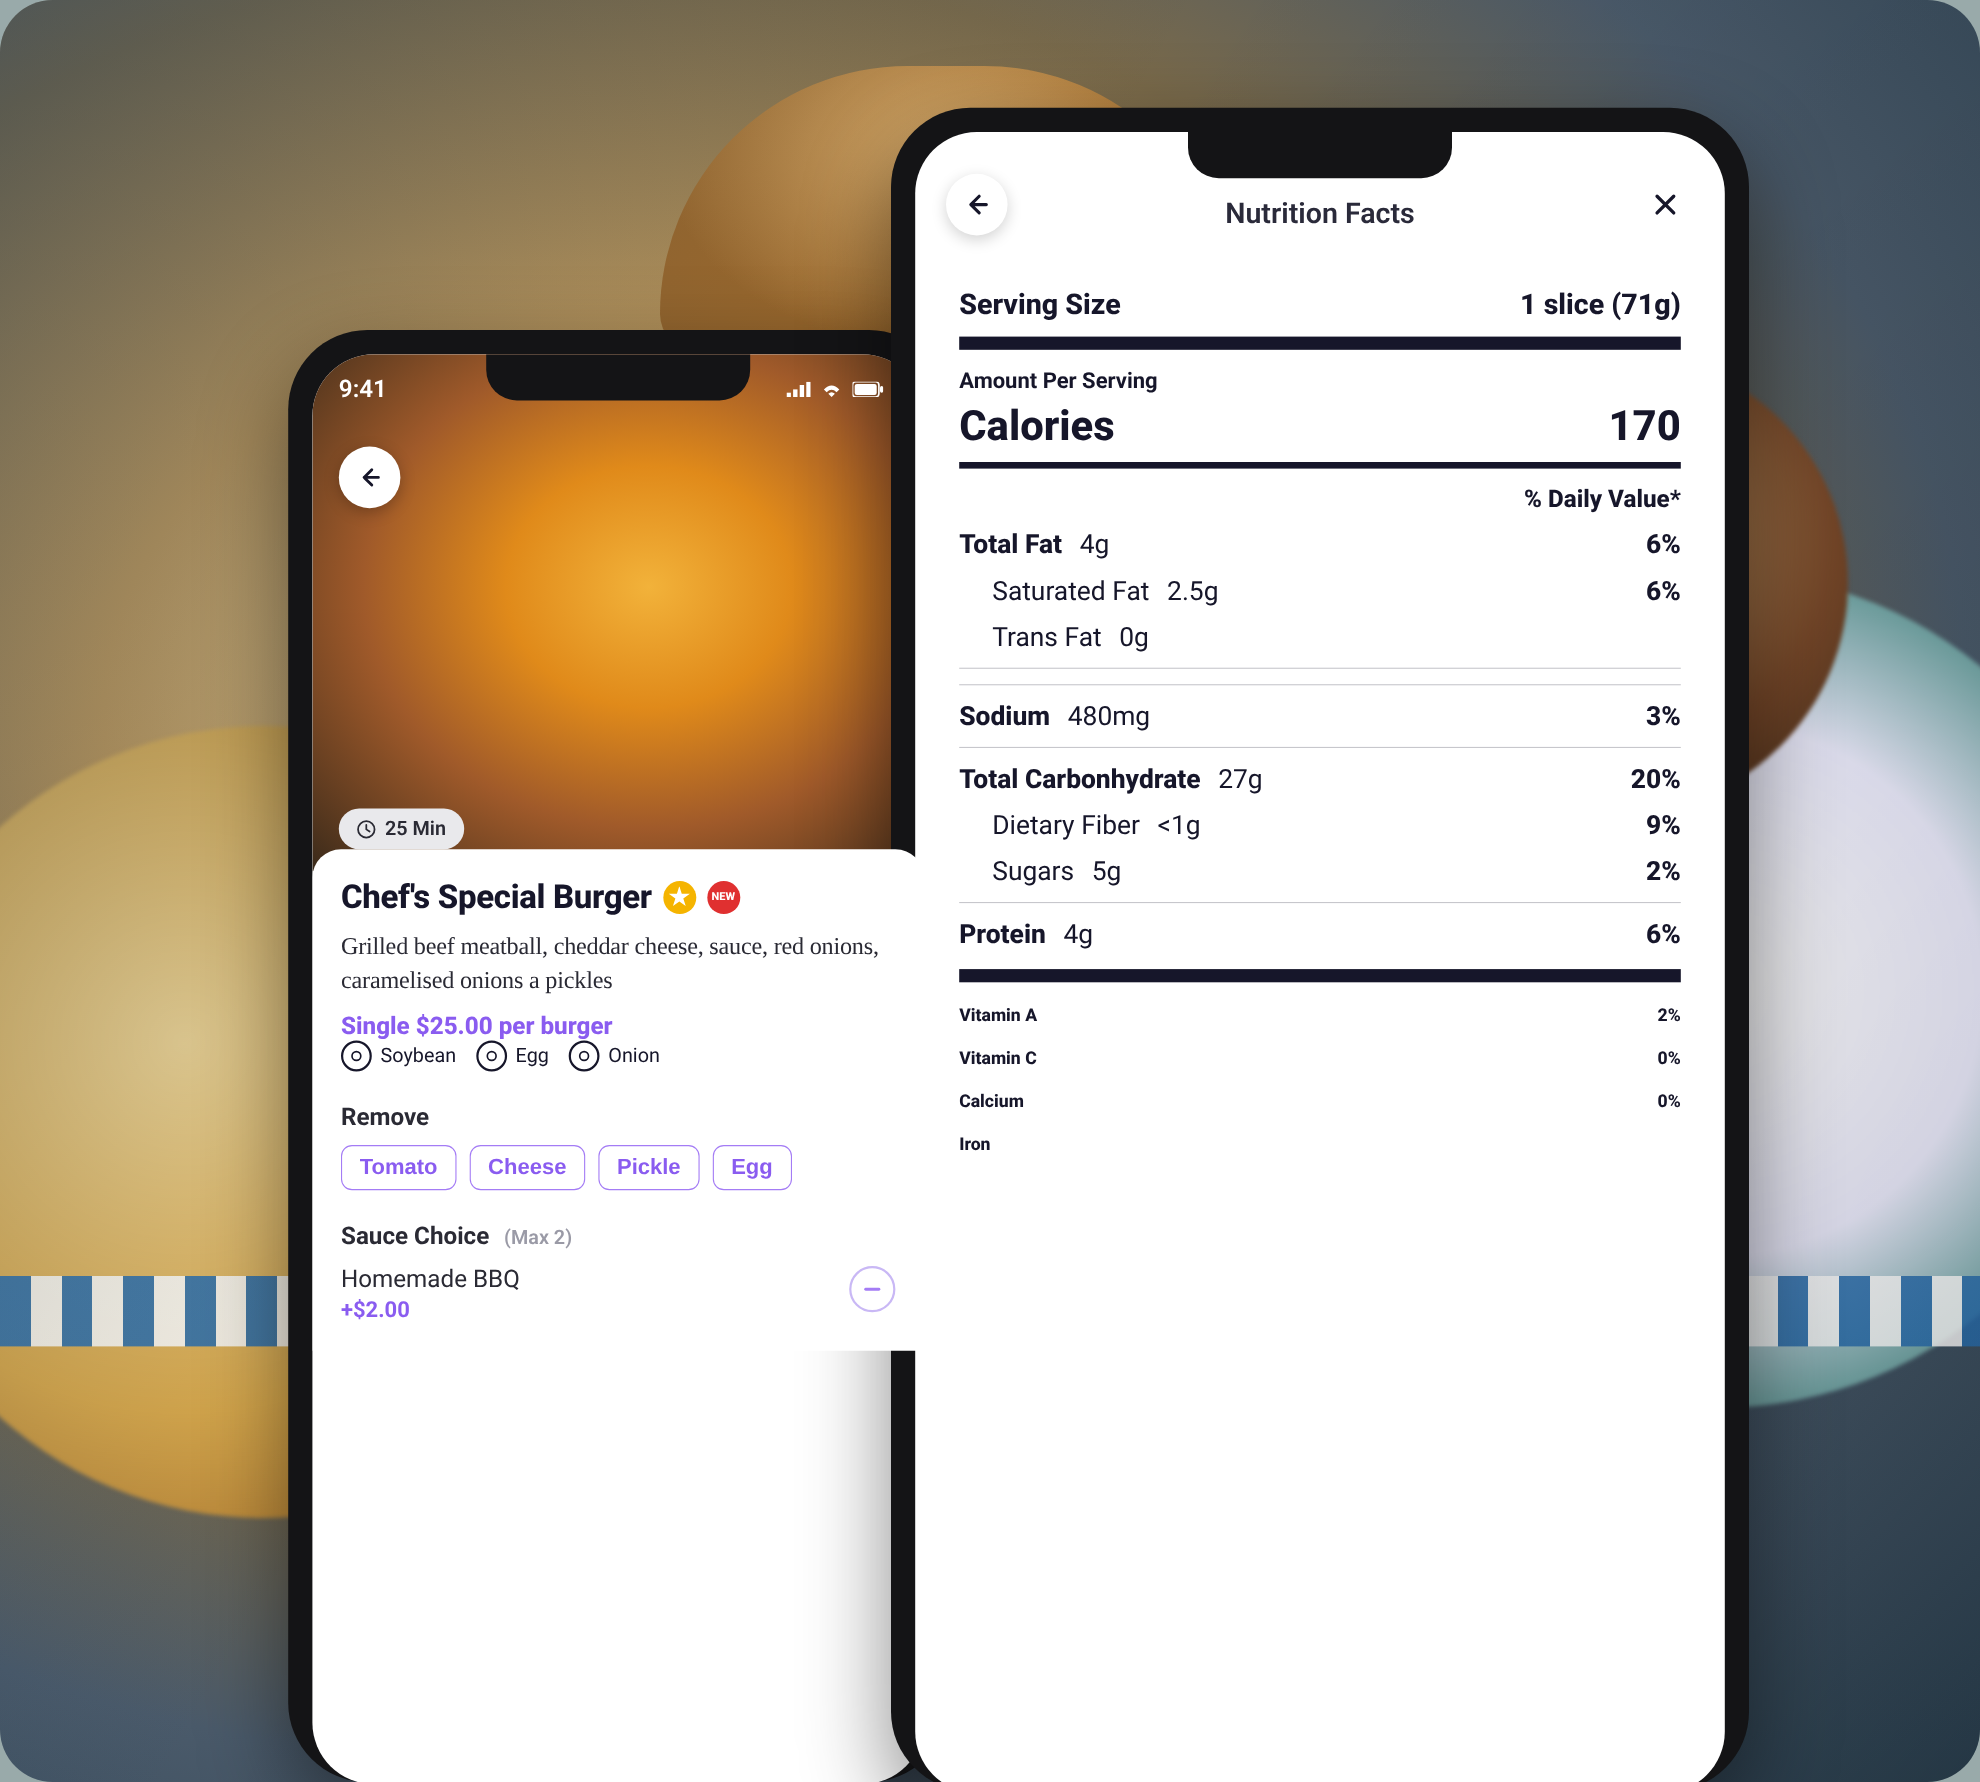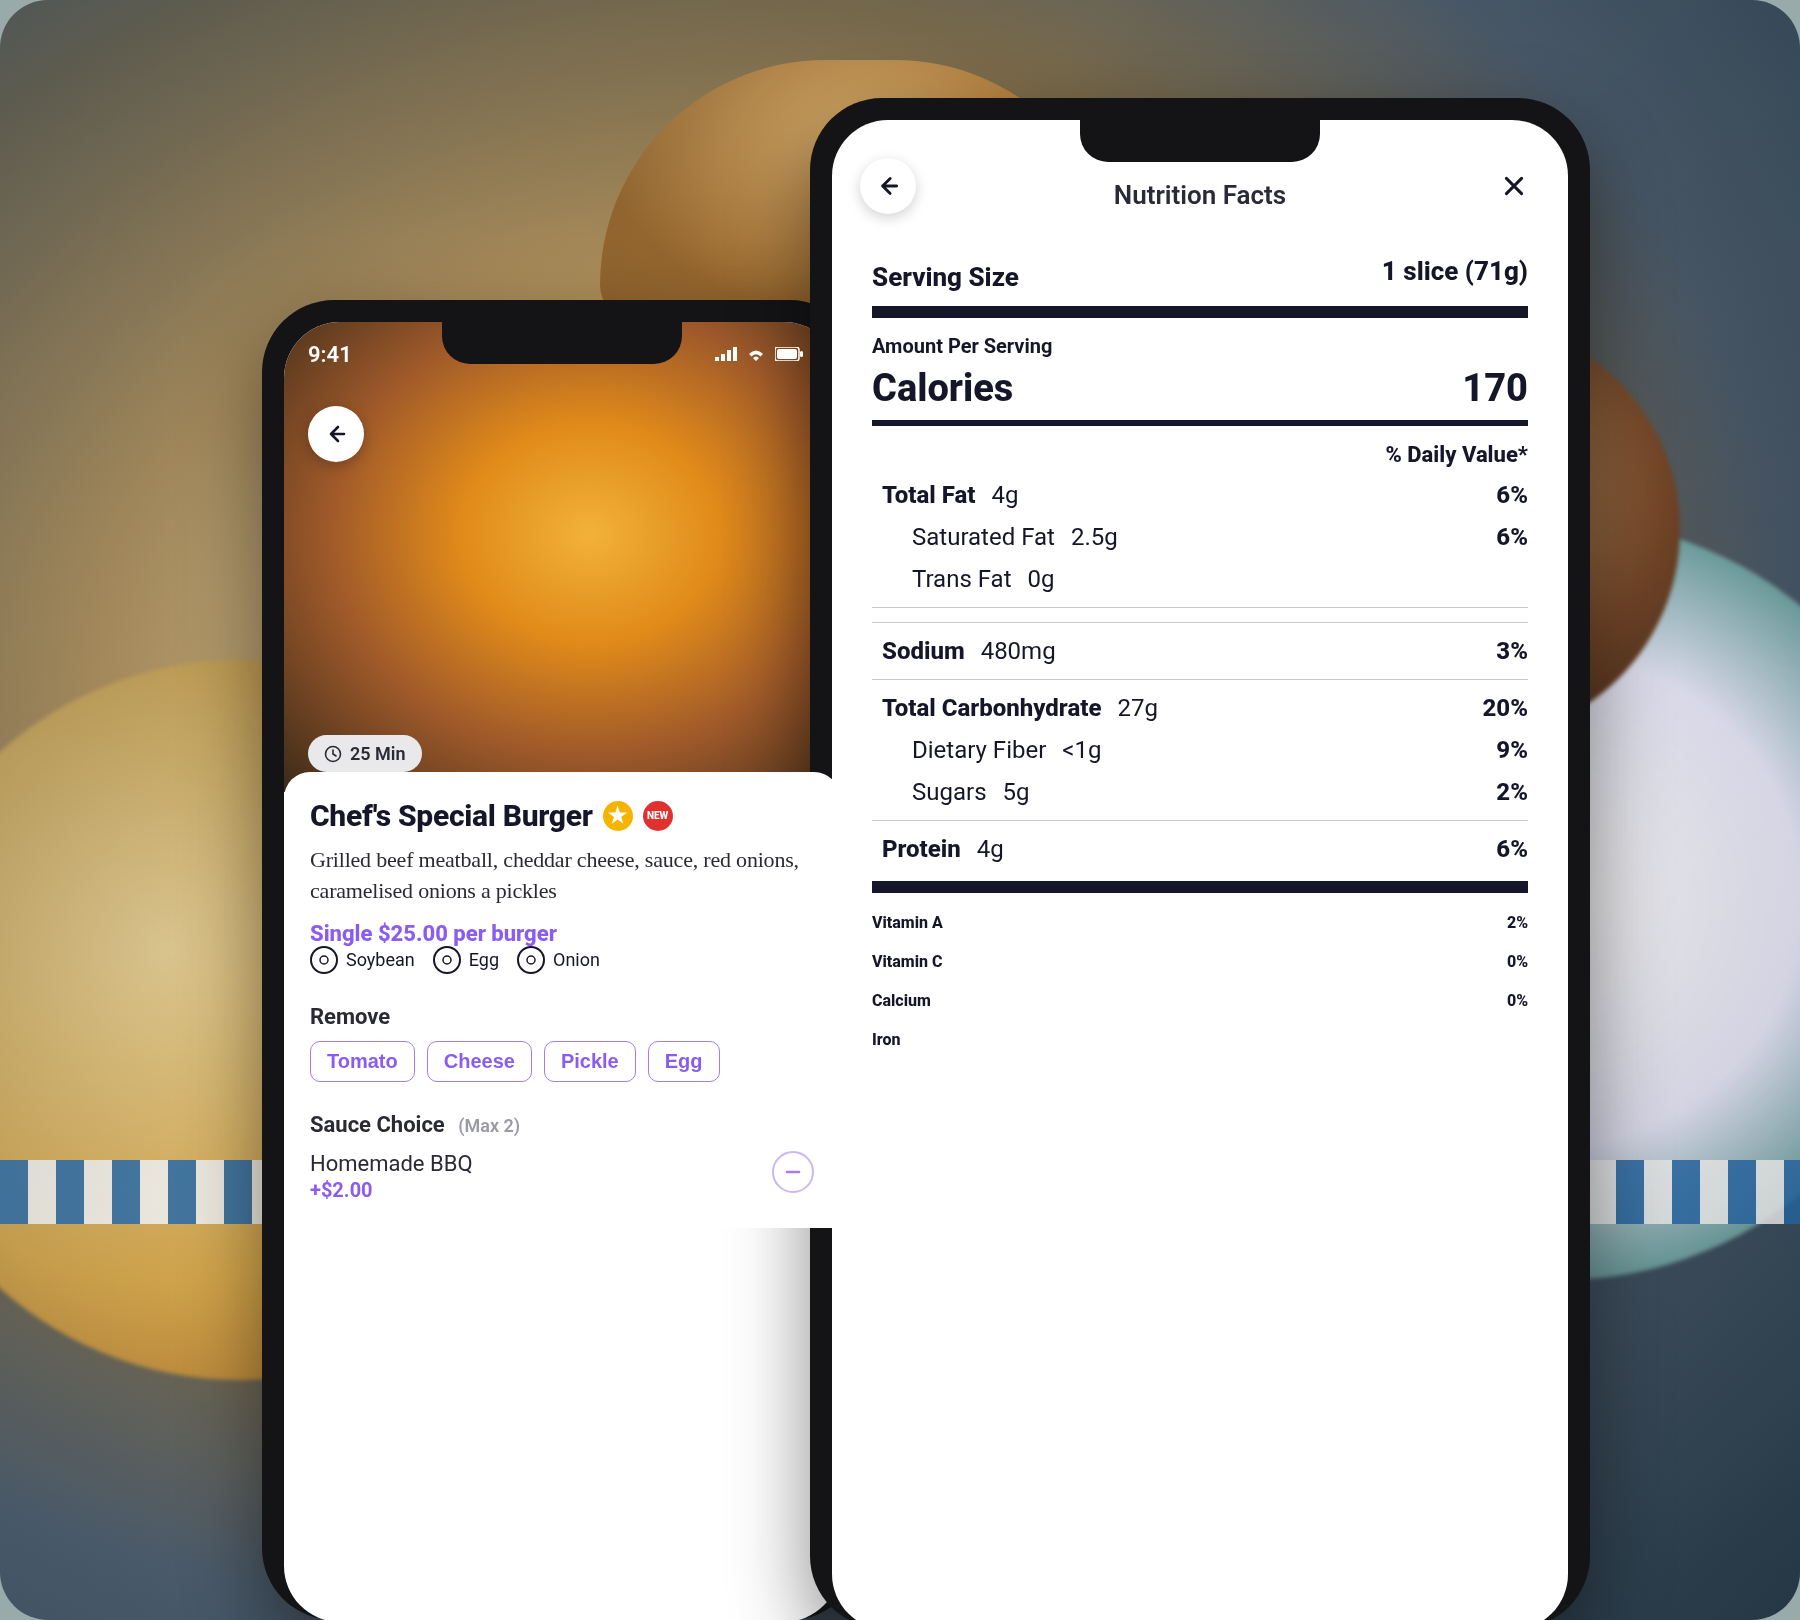--- a/index.html
+++ b/index.html
@@ -135,32 +135,32 @@
     box-shadow: 0 4px 14px rgba(0,0,0,0.18);
     background:#fff;
   }
   .nf-close {
     position:absolute; right:34px; bottom:24px;
     width:40px; height:40px;
     display:flex; align-items:center; justify-content:center;
   }
 
   .nf-body { padding: 20px 40px; color:#16162a; }
-  .nf-row { display:flex; justify-content:space-between; align-items:center; }
+  .nf-row { display:flex; justify-content:space-between; align-items:flex-end; }
   .nf-serving { font-weight:800; font-size:26px; margin-top:12px; }
   .nf-serving-val { font-weight:800; font-size:26px; }
   .hr-thick { border:none; border-top:12px solid #16162a; margin-top:14px; }
   .hr-med { border:none; border-top:6px solid #16162a; margin-top:10px; }
   .hr-thin { border:none; border-top:1px solid #c7c7cc; margin-top:14px; }
   .nf-aps { font-size:20px; font-weight:700; margin-top:16px; }
   .nf-cal { font-size:38px; font-weight:800; }
   .nf-cal-val { font-size:38px; font-weight:800; }
   .nf-dvhead { text-align:right; font-weight:800; font-size:22px; margin-top:16px; }
   .nf-line { display:flex; justify-content:space-between; font-size:24px; margin-top:14px; }
-  .nf-left { display:flex; gap:16px; align-items:flex-start;margin-left:10px; }
+  .nf-left { display:flex; gap:16px; align-items:flex-start; }
   .nf-label { font-weight:800; }
   .nf-sub { padding-left:30px; font-weight:400; }
   .nf-amount { font-weight:400; }
   .nf-dv { font-weight:800; }
   .nf-vitline { display:flex; justify-content:space-between; font-size:16px; font-weight:800; margin-top:20px; }
 
   
   svg { display:block; }
 </style>
 </head>

